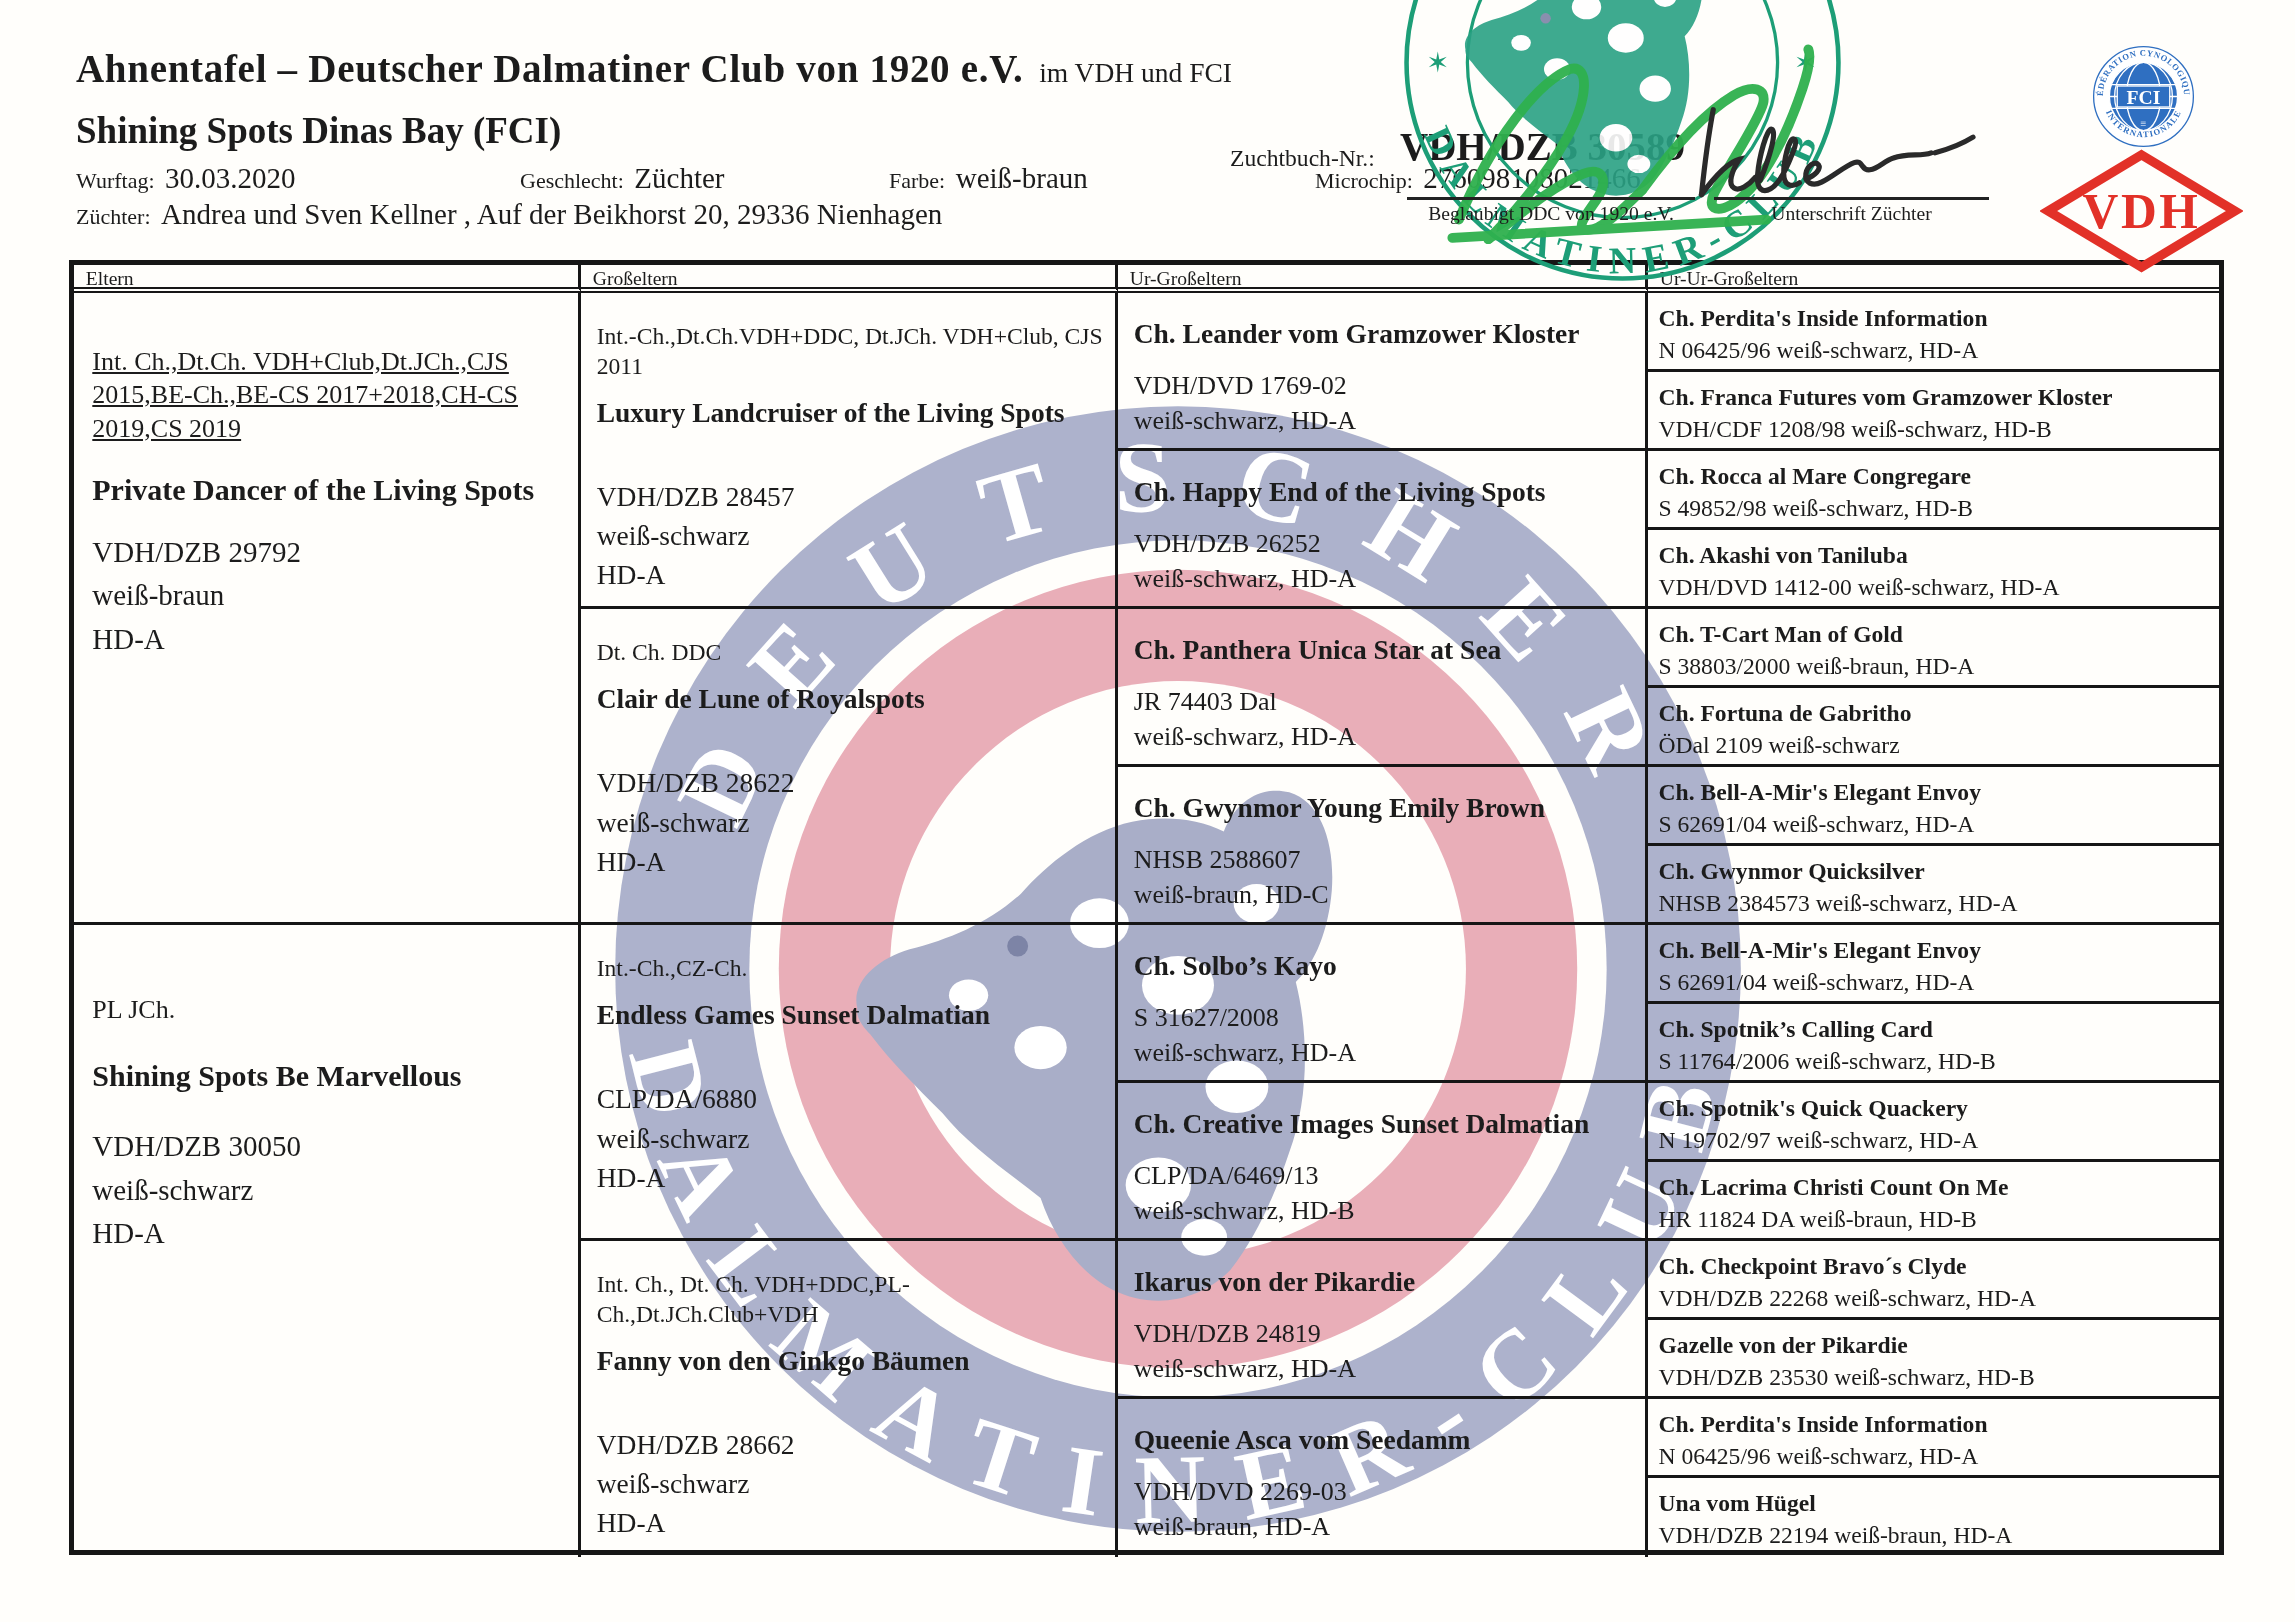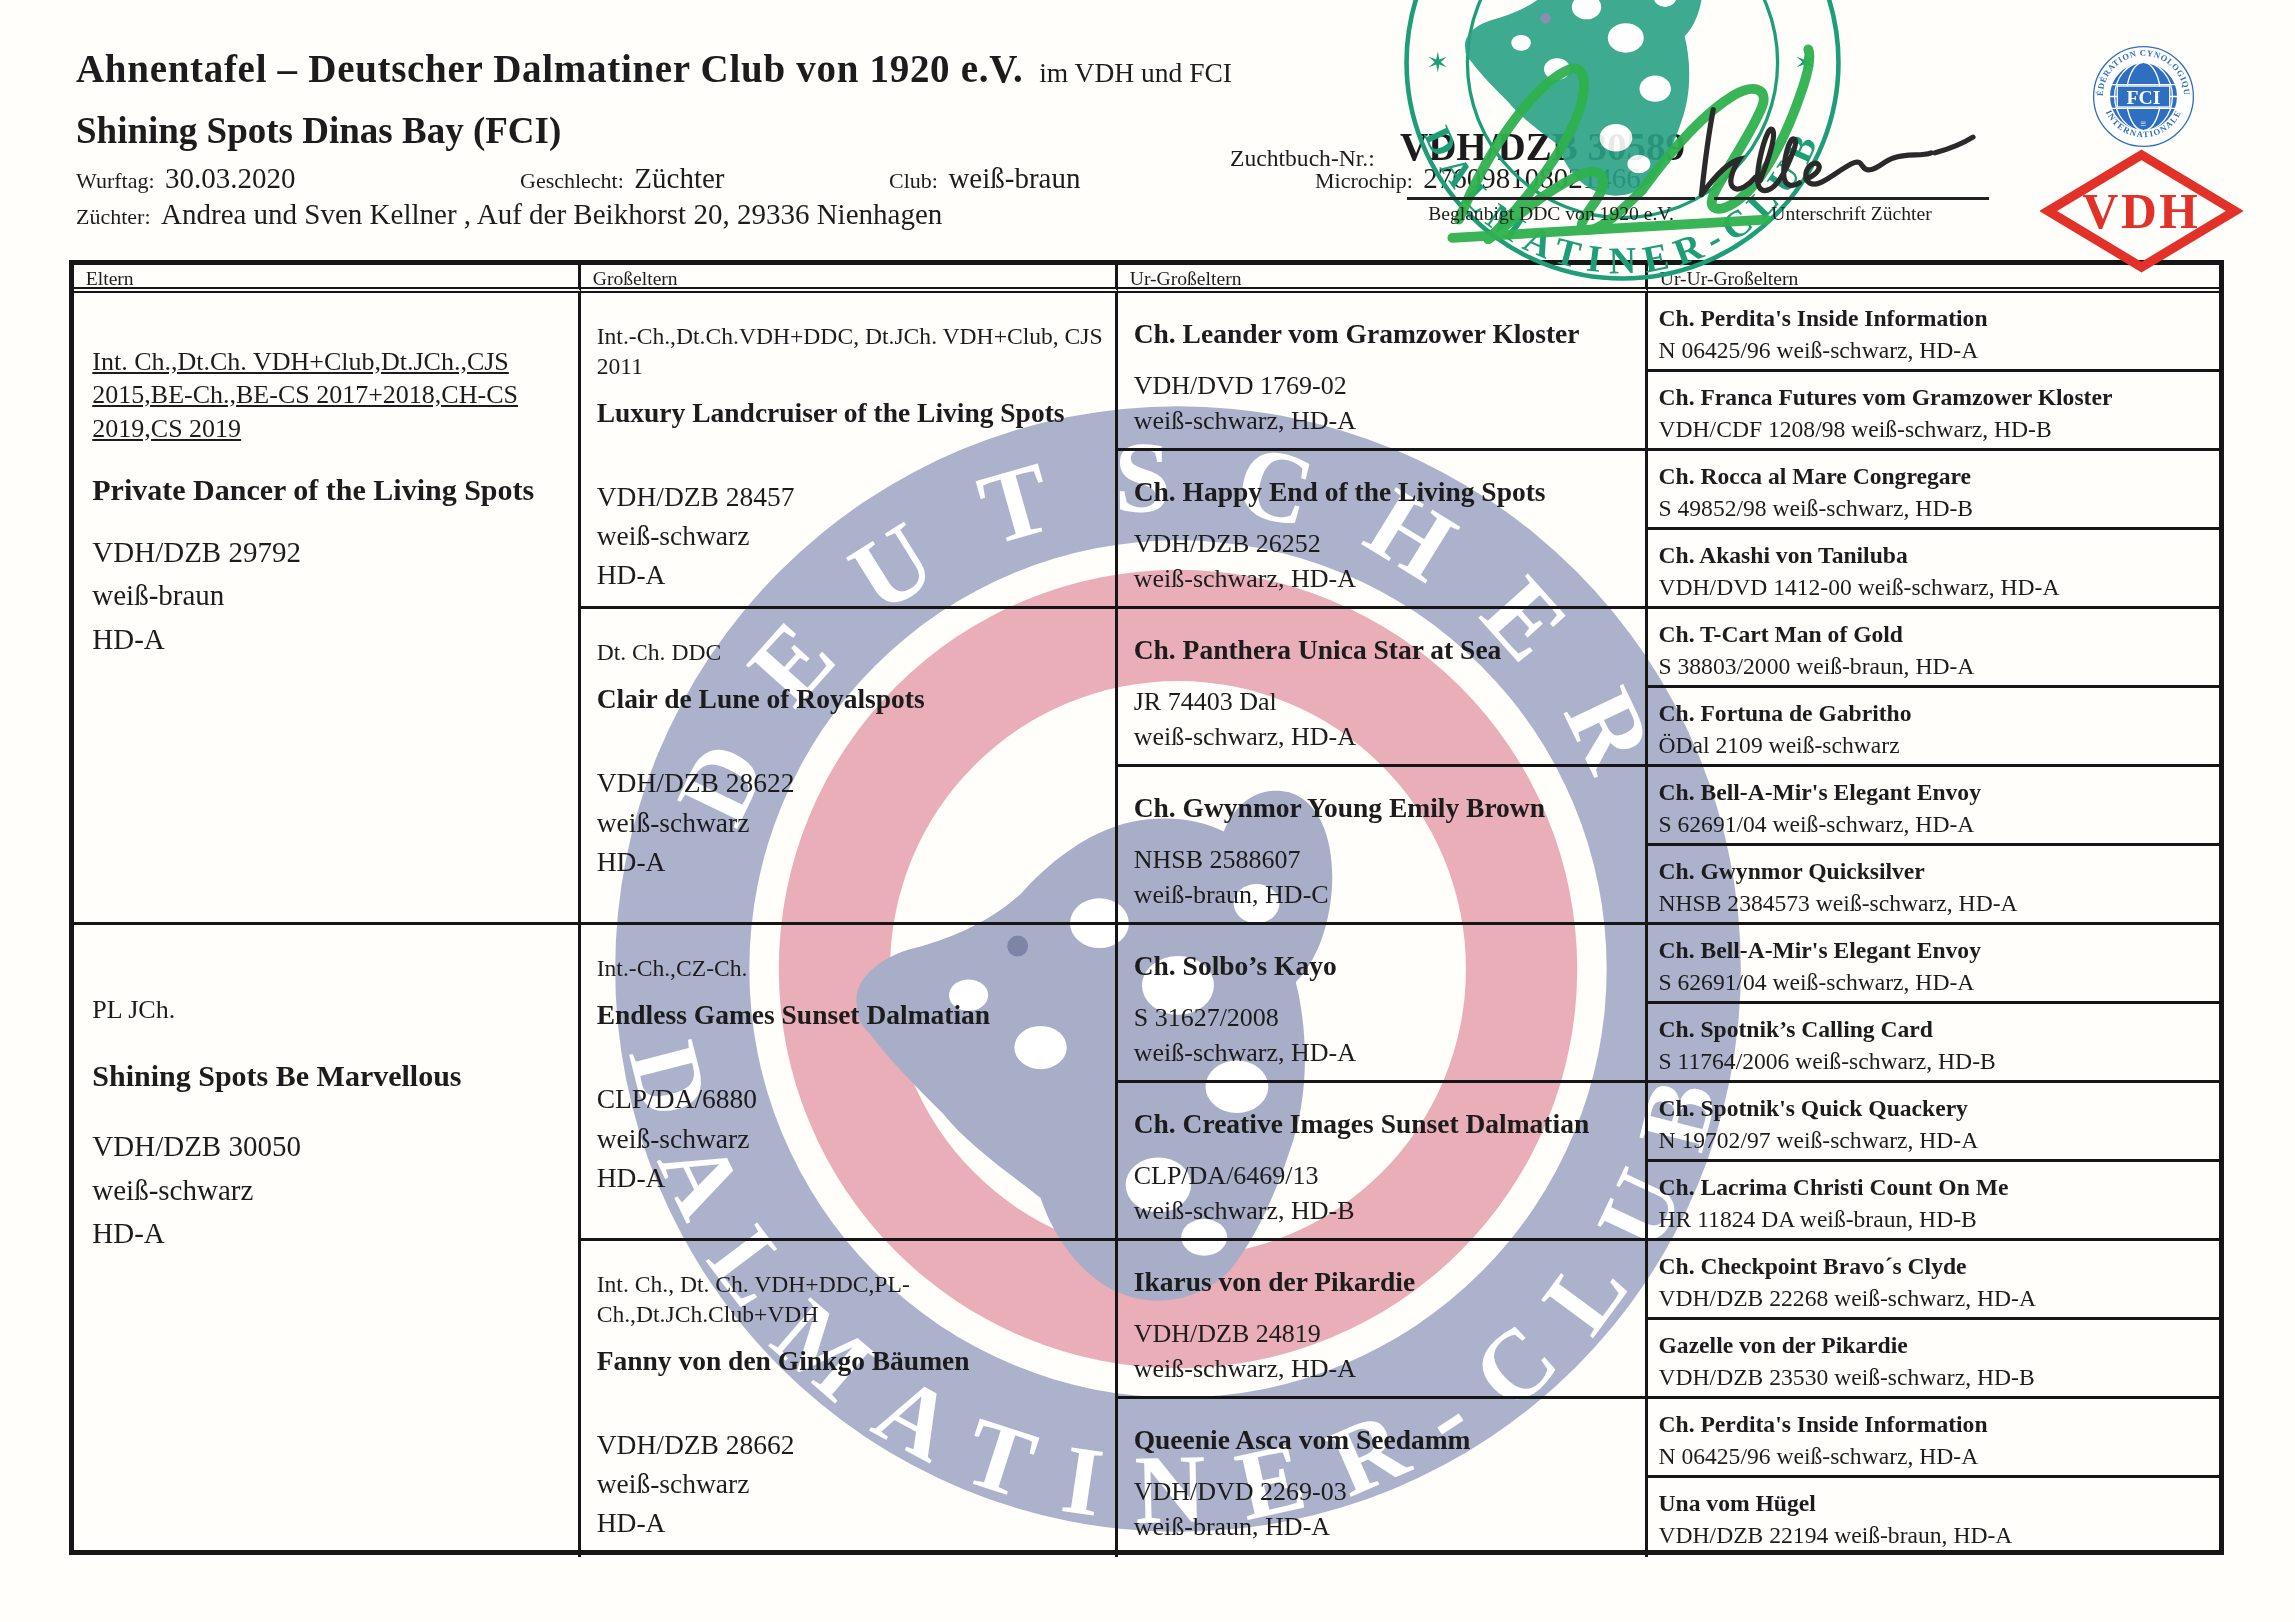--- a/index.html
+++ b/index.html
@@ -110,21 +110,21 @@
 
   <div class="info-item" style="left:76px;">
     <span class="lbl">Wurftag:</span>
     <span class="val">30.03.2020</span>
   </div>
   <div class="info-item" style="left:520px;">
     <span class="lbl">Geschlecht:</span>
     <span class="val">Züchter</span>
   </div>
   <div class="info-item" style="left:889px;">
-    <span class="lbl">Club:</span>
+    <span class="lbl">Farbe:</span>
     <span class="val">weiß-braun</span>
   </div>
   <div class="info-item" style="left:1315px;">
     <span class="lbl">Microchip:</span>
     <span class="val">276098108021466</span>
   </div>
   <div class="zuechter-row">
     <span class="lbl">Züchter:</span>
     <span class="val">Andrea und Sven Kellner , Auf der Beikhorst 20, 29336 Nienhagen</span>
   </div>

